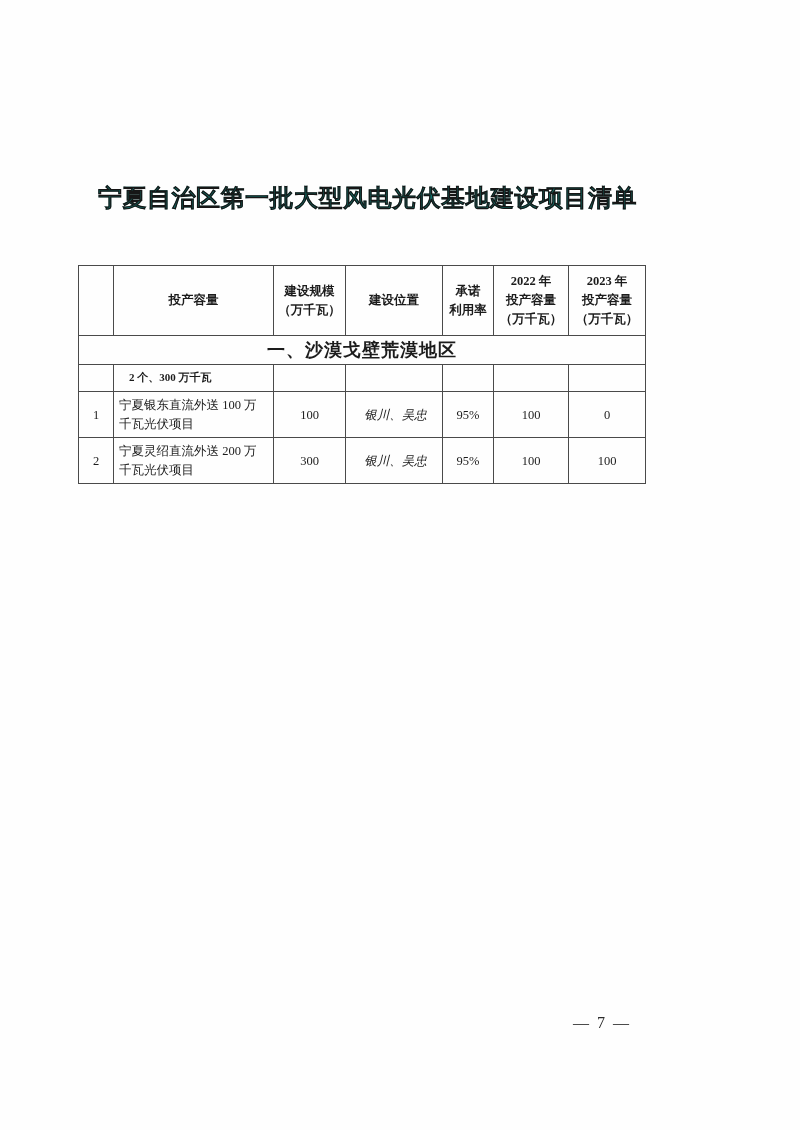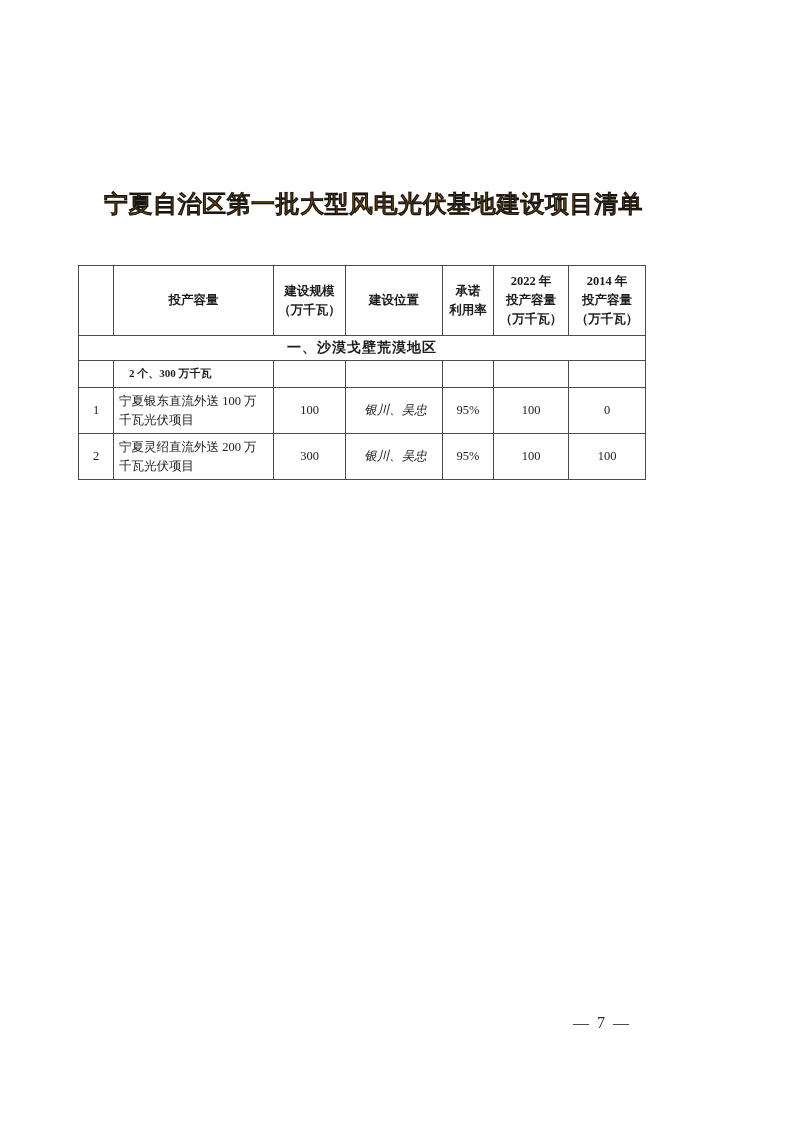--- a/index.html
+++ b/index.html
@@ -14,26 +14,26 @@
     background: #fefefe;
     overflow: hidden;
     font-family: "Liberation Serif", "DejaVu Serif", serif;
     color: #1e1e1e;
   }
   .doc-title {
     position: absolute;
     top: 182px;
     left: 0;
     width: 735px;
-    margin: 6px;
+    margin: 0;
     text-align: center;
     font-size: 24px;
     font-weight: bold;
     letter-spacing: 0.5px;
-    color: #a16207;
+    color: #0f766e;
     -webkit-text-stroke: 0.4px #161616;
   }
   table.project-table {
     position: absolute;
     top: 265px;
     left: 78px;
     width: 567px;
     border-collapse: collapse;
     table-layout: fixed;
     font-size: 12.5px;
@@ -50,21 +50,21 @@
     height: 67px;
     text-align: center;
     font-weight: bold;
     font-size: 12.5px;
     line-height: 1.5;
   }
   tr.section-row td {
     height: 22px;
     text-align: center;
     font-weight: bold;
-    font-size: 14px;
+    font-size: 18px;
     letter-spacing: 1px;
     margin-top: 48px;
   }
   tr.summary-row td {
     height: 24px;
     font-weight: bold;
     font-size: 11px;
   }
   tr.summary-row td.summary-cell {
     padding-left: 15px;
@@ -127,21 +127,21 @@
       <td>
         <div>承诺</div>
         <div>利用率</div>
       </td>
       <td>
         <div>2022 年</div>
         <div>投产容量</div>
         <div>（万千瓦）</div>
       </td>
       <td>
-        <div>2014 年</div>
+        <div>2023 年</div>
         <div>投产容量</div>
         <div>（万千瓦）</div>
       </td>
     </tr>
 
     <tr class="section-row">
       <td colspan="7">一、沙漠戈壁荒漠地区</td>
     </tr>
 
     <tr class="summary-row">

